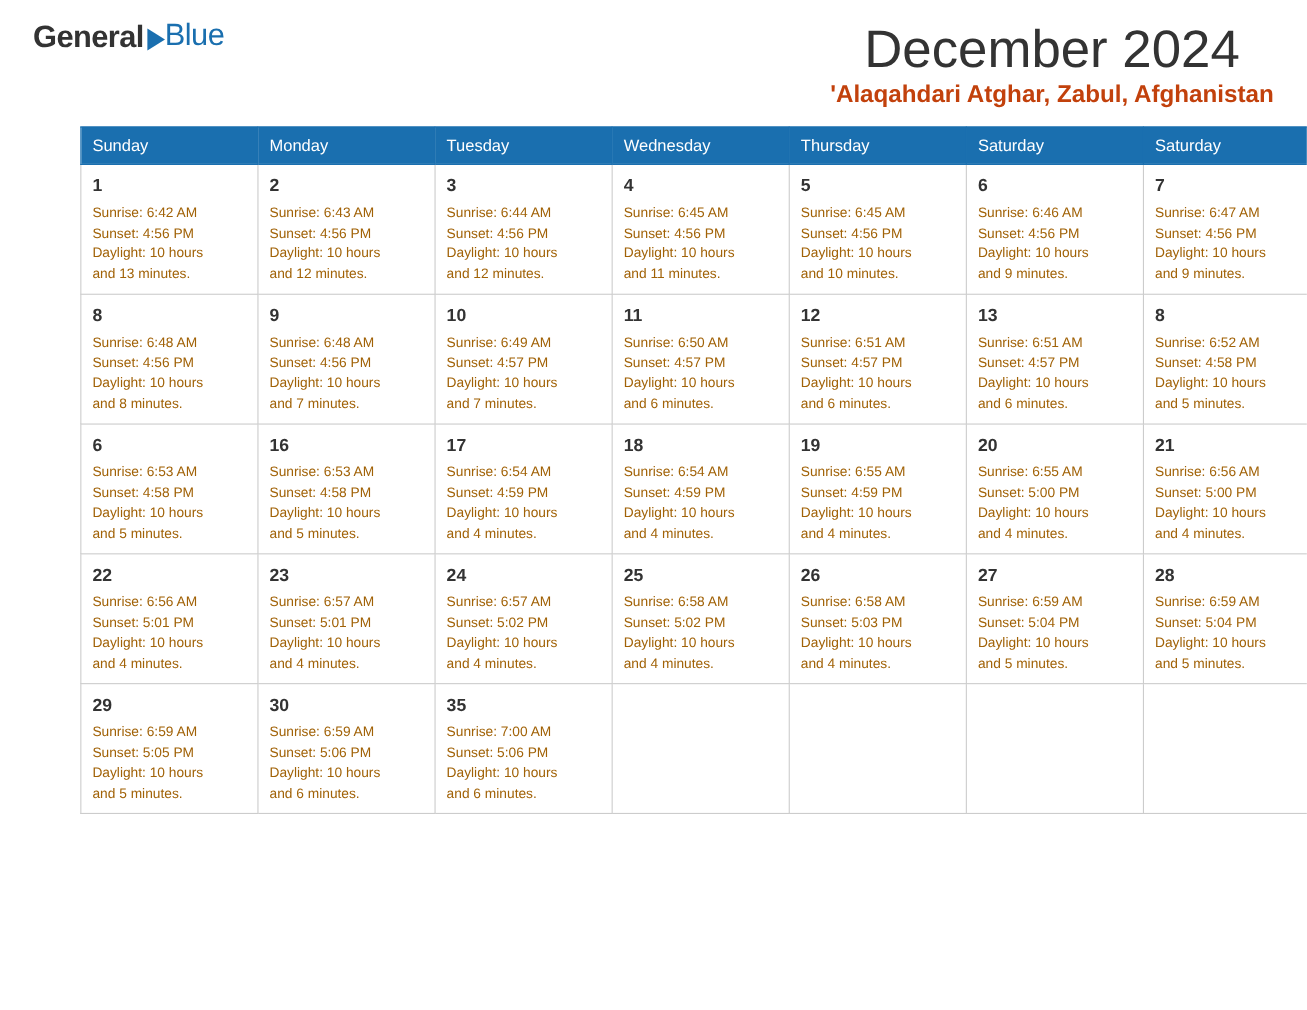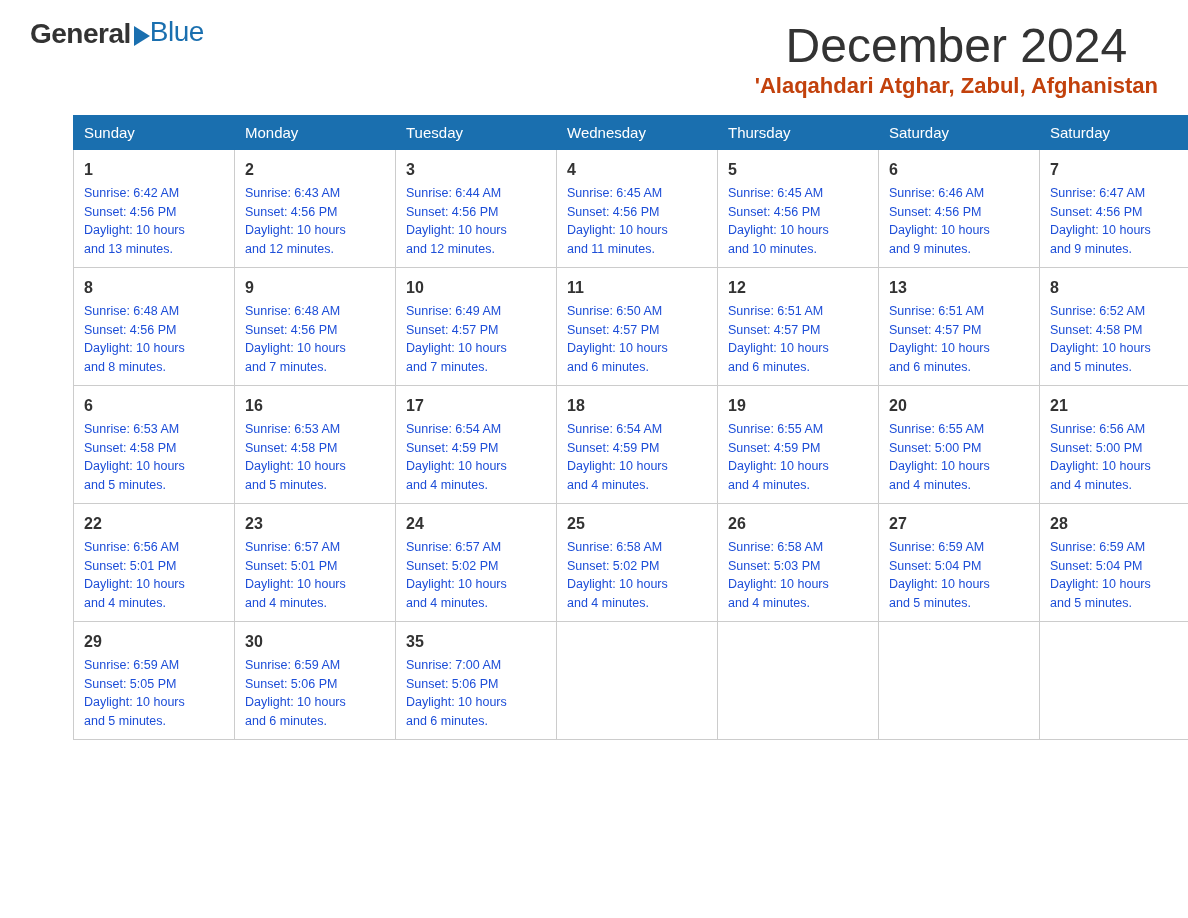--- a/index.html
+++ b/index.html
@@ -56,21 +56,21 @@
       line-height: 1.5;
     }
     .day-number {
       font-size: 16px;
       font-weight: bold;
       display: block;
       margin-bottom: 2px;
     }
     .day-info {
       font-size: 12.5px;
-      color: #1d4ed8;
+      color: #a16207;
     }
     .empty-cell {
       background: #fff;
     }
     .logo-wrapper {
       display: flex;
       flex-direction: row;
       line-height: 1;
     }
     .logo-line1 {

